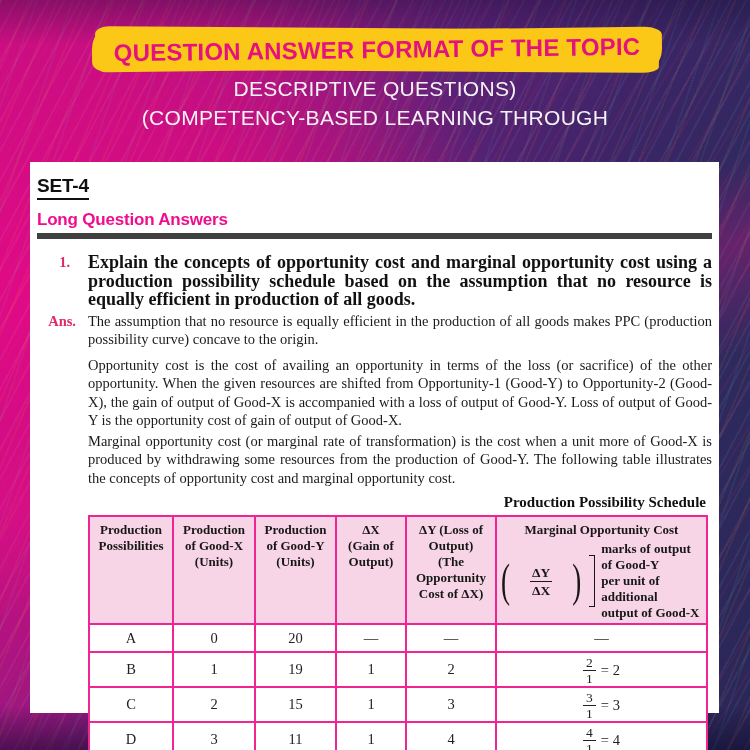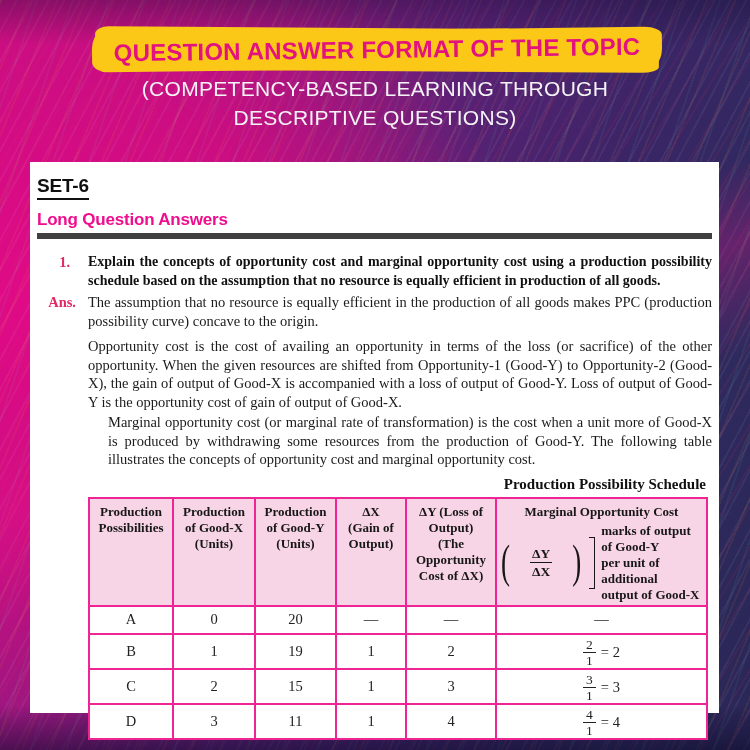--- a/index.html
+++ b/index.html
@@ -67,31 +67,31 @@
     font-family:"Liberation Sans", sans-serif; font-weight:bold; font-size:17px;
     letter-spacing:-.2px; color:#f00d8e;
   }
   .qa, .ans { display:grid; grid-template-columns:51px 1fr; }
   .qa { margin-top:14px; }
   .q-num {
     text-align:right; padding-right:18px; color:#e12a63;
     font-weight:bold; font-size:14.5px; line-height:18.5px;
   }
   .q-text {
-    font-weight:bold; font-size:14px; line-height:18.5px;
+    font-weight:bold; font-size:18px; line-height:18.5px;
     text-align:justify; color:#111;
   }
   .ans { margin-top:3px; }
   .ans-label {
     text-align:right; padding-right:12px; color:#e12a63;
     font-weight:bold; font-size:14.5px; line-height:18.5px;
   }
   .ans-body p { font-size:14.5px; line-height:18.5px; text-align:justify; color:#1b1b1b; }
   .ans-body p:nth-child(2) { margin-top:7px; }
-  .ans-body p:nth-child(3) { margin-top:2px;margin-left:20px; }
+  .ans-body p:nth-child(3) { margin-top:2px; }
 
   
   .table-block { margin:7px 0 0 51px; width:618px; }
   .table-title { text-align:right; font-weight:bold; font-size:15px; margin-bottom:4px; color:#111; }
   table { border-collapse:collapse; width:100%; table-layout:fixed; background:#fff;padding-left:23px; }
   col.c0{width:84px} col.c1{width:82px} col.c2{width:81px} col.c3{width:70px} col.c4{width:90px} col.c5{width:211px}
   th, td { border:2px solid #ef2593; }
   th {
     background:#f8d5e6; vertical-align:top; padding:5px 2px 2px;
     font-weight:bold; font-size:13px; line-height:16px; color:#171717;
@@ -116,27 +116,27 @@
 </style>
 </head>
 <body>
 
 <div class="bg"></div>
 
 <div class="banner">
   <span class="banner-text">QUESTION ANSWER FORMAT OF THE TOPIC</span>
 </div>
 <div class="subtitle">
+  <div>DESCRIPTIVE QUESTIONS)</div>
   <div>(COMPETENCY-BASED LEARNING THROUGH</div>
-  <div>DESCRIPTIVE QUESTIONS)</div>
 </div>
 
 <div class="panel">
 
-  <div class="set-heading">SET-6</div>
+  <div class="set-heading">SET-4</div>
 
   <div class="section-row">
     <span>Long Question Answers</span>
   </div>
 
   <div class="qa">
     <div class="q-num">1.</div>
     <div class="q-text">Explain the concepts of opportunity cost and marginal opportunity cost using a production possibility schedule based on the assumption that no resource is equally efficient in production of all goods.</div>
   </div>
 

